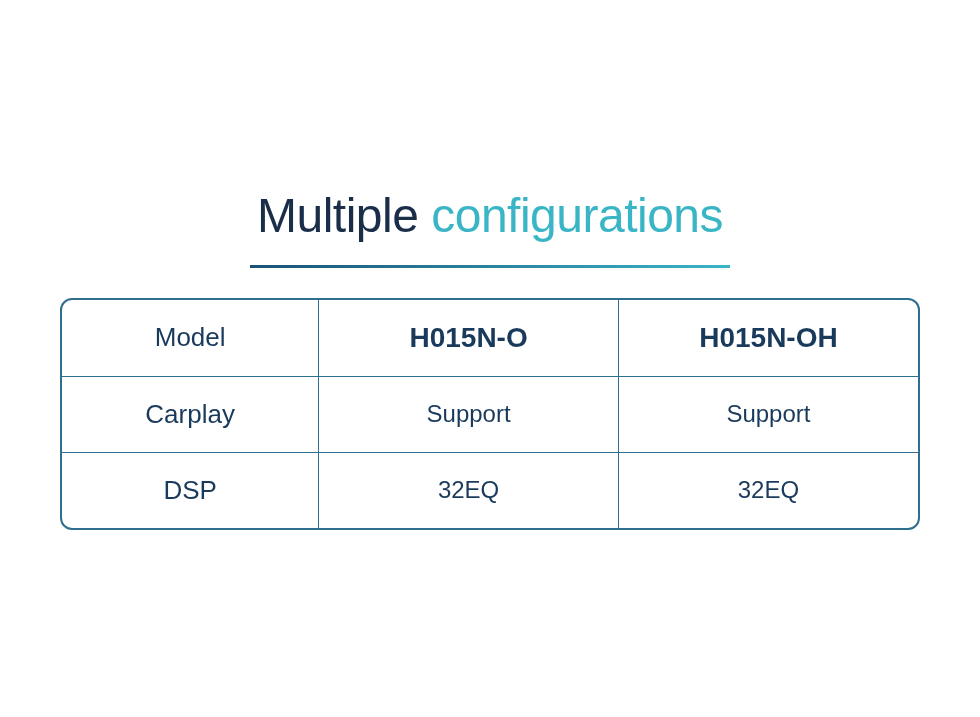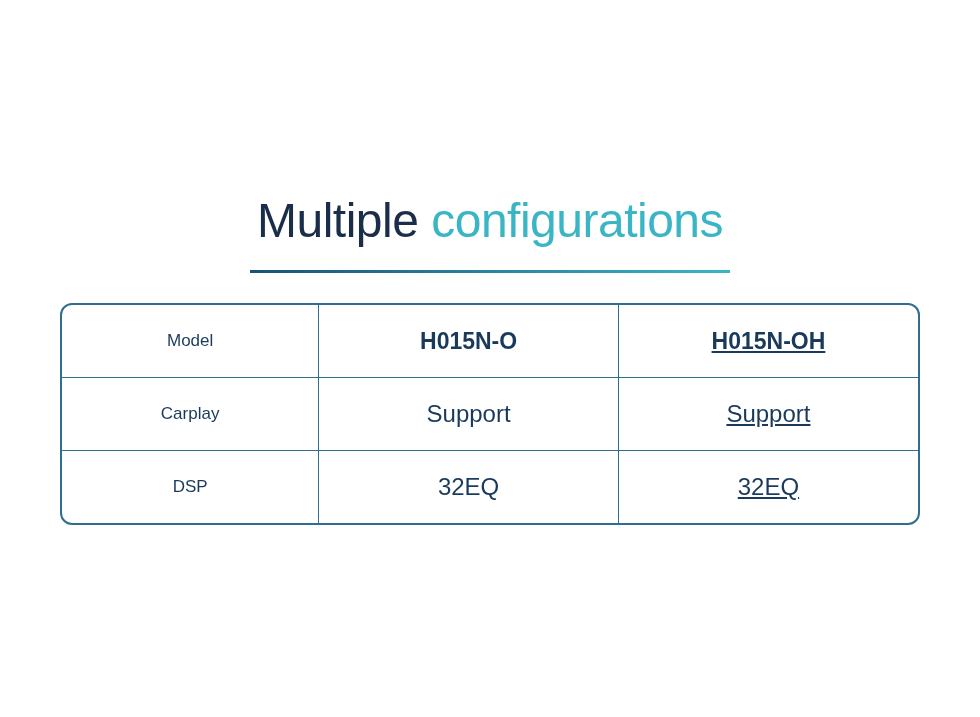--- a/index.html
+++ b/index.html
@@ -74,42 +74,41 @@
 
     td {
       padding: 22px 20px;
       text-align: center;
       vertical-align: middle;
     }
 
     .col-label {
       width: 30%;
       border-right: 1.5px solid #2e6e8e;
-      font-size: 17px;
+      font-size: 26px;
       color: #1a3a5c;
       font-weight: 400;
     }
 
     .col-model1 {
       width: 35%;
       border-right: 1.5px solid #2e6e8e;
       font-size: 24px;
       color: #1a3a5c;
     }
 
     .col-model2 {
       width: 35%;
       font-size: 24px;
       color: #1a3a5c;
-      text-decoration: underline;
     }
 
     .model-name {
       font-weight: 700;
-      font-size: 23px;
+      font-size: 28px;
       color: #1a3a5c;
     }
   </style>
 </head>
 <body>
 
 <div class="page-container">
   <div class="title-container">
     <h1 class="title-text">
       <span>Multiple </span><span class="highlight">configurations</span>

